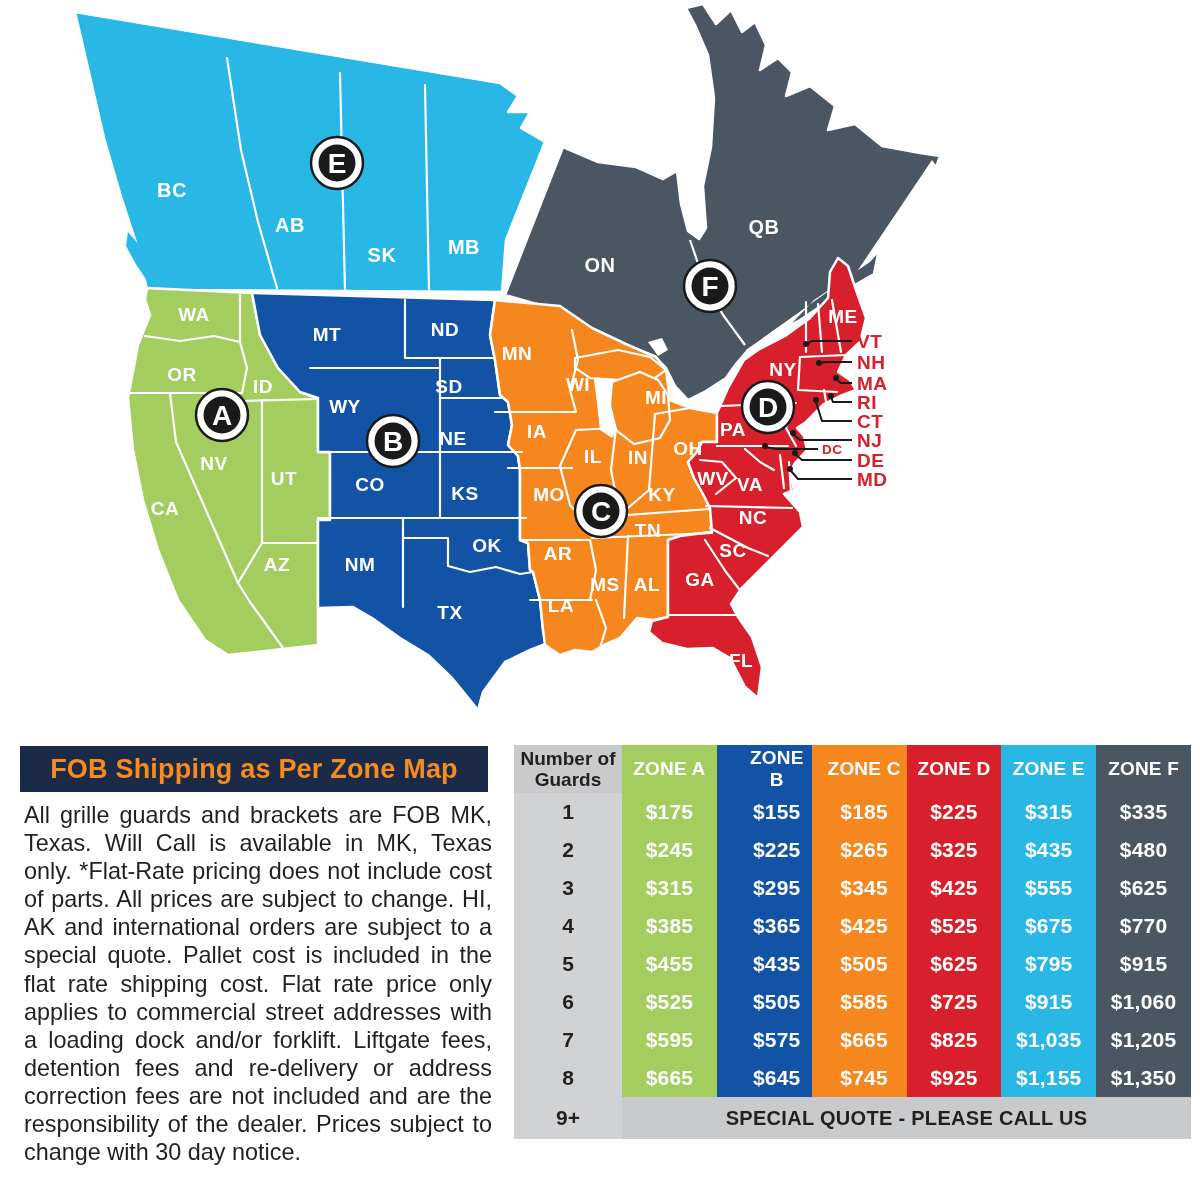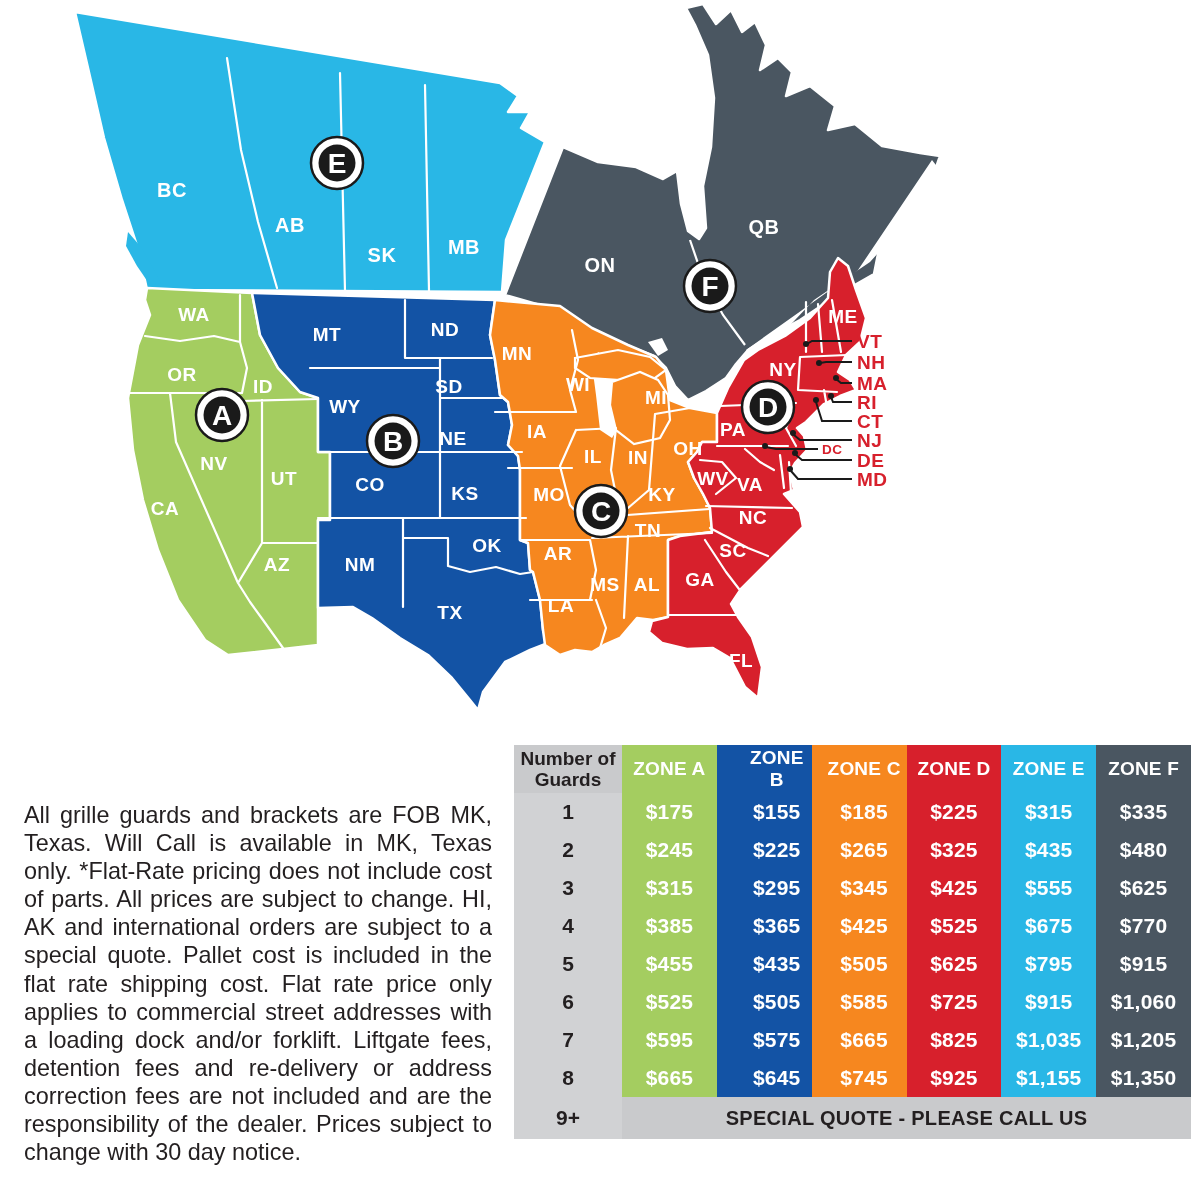--- a/index.html
+++ b/index.html
@@ -187,20 +187,23 @@
       <g transform="translate(710,286)">
         <circle r="26" fill="#ffffff" stroke="#1a1a1a" stroke-width="2.5"></circle>
             <circle r="18.5" fill="#1a1a1a"></circle>
         <text class="marker-letter" y="10">F</text>
       </g>
     </g>
   </svg>
   </div>
 
 
+  <div class="fob-bar">
+    <span>FOB Shipping as Per Zone Map</span>
+  </div>
   <div class="ship-body">All grille guards and brackets are FOB MK, Texas. Will Call is available in MK, Texas only. *Flat-Rate pricing does not include cost of parts. All prices are subject to change. HI, AK and international orders are subject to a special quote. Pallet cost is included in the flat rate shipping cost. Flat rate price only applies to commercial street addresses with a loading dock and/or forklift. Liftgate fees, detention fees and re-delivery or address correction fees are not included and are the responsibility of the dealer. Prices subject to change with 30 day notice.</div>
 
   <div class="price-table">
     <div class="cell hdr-guards">Number of Guards</div>
     <div class="cell hdr-zone za">ZONE A</div>
     <div class="cell hdr-zone zb">ZONE B</div>
     <div class="cell hdr-zone zc">ZONE C</div>
     <div class="cell hdr-zone zd">ZONE D</div>
     <div class="cell hdr-zone ze">ZONE E</div>
     <div class="cell hdr-zone zf">ZONE F</div>

